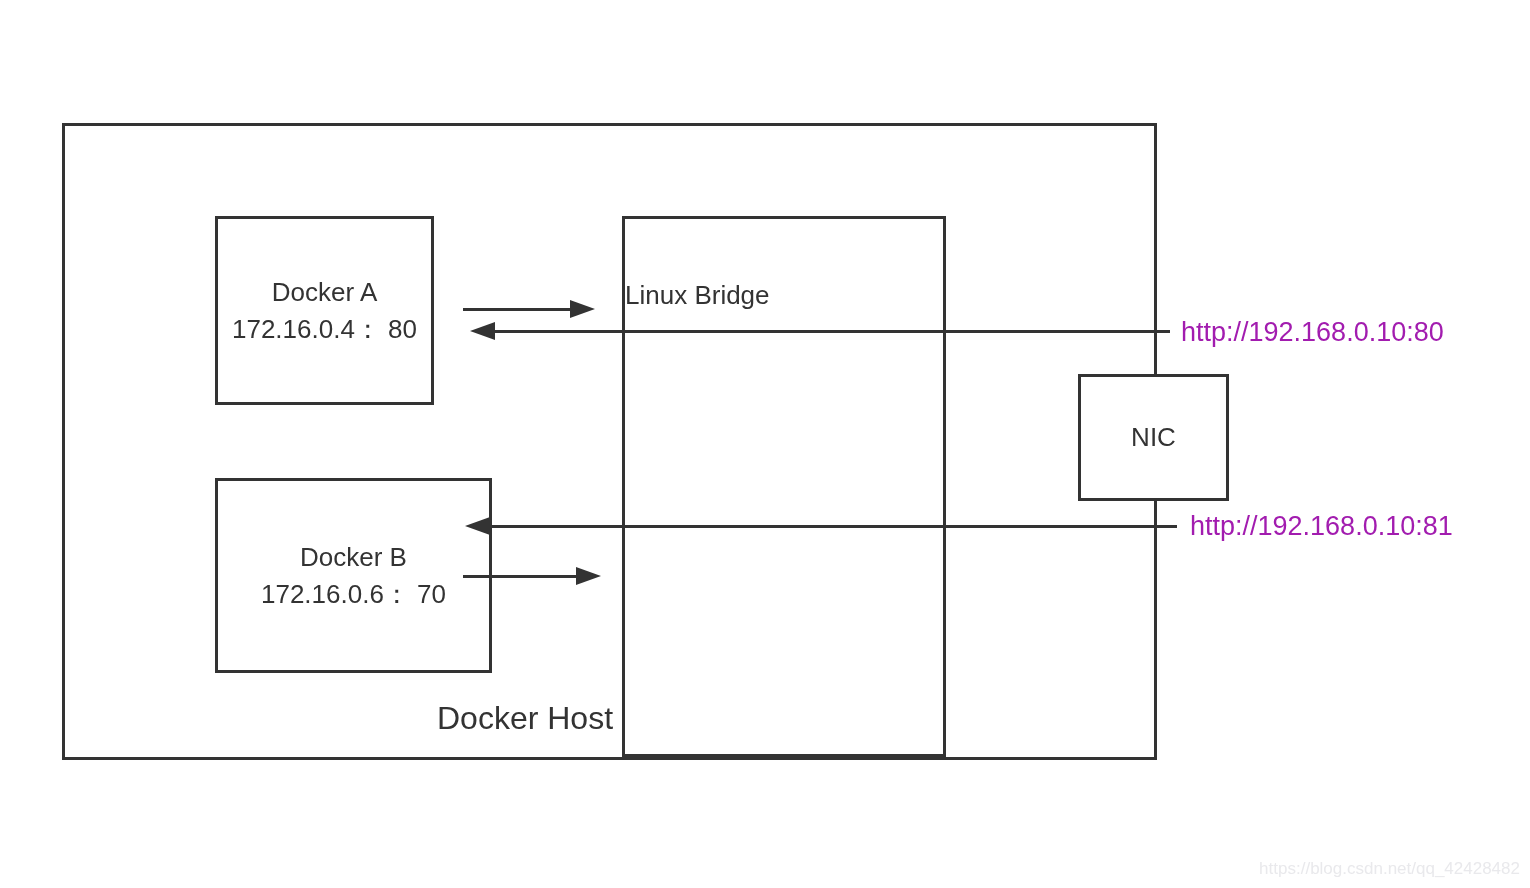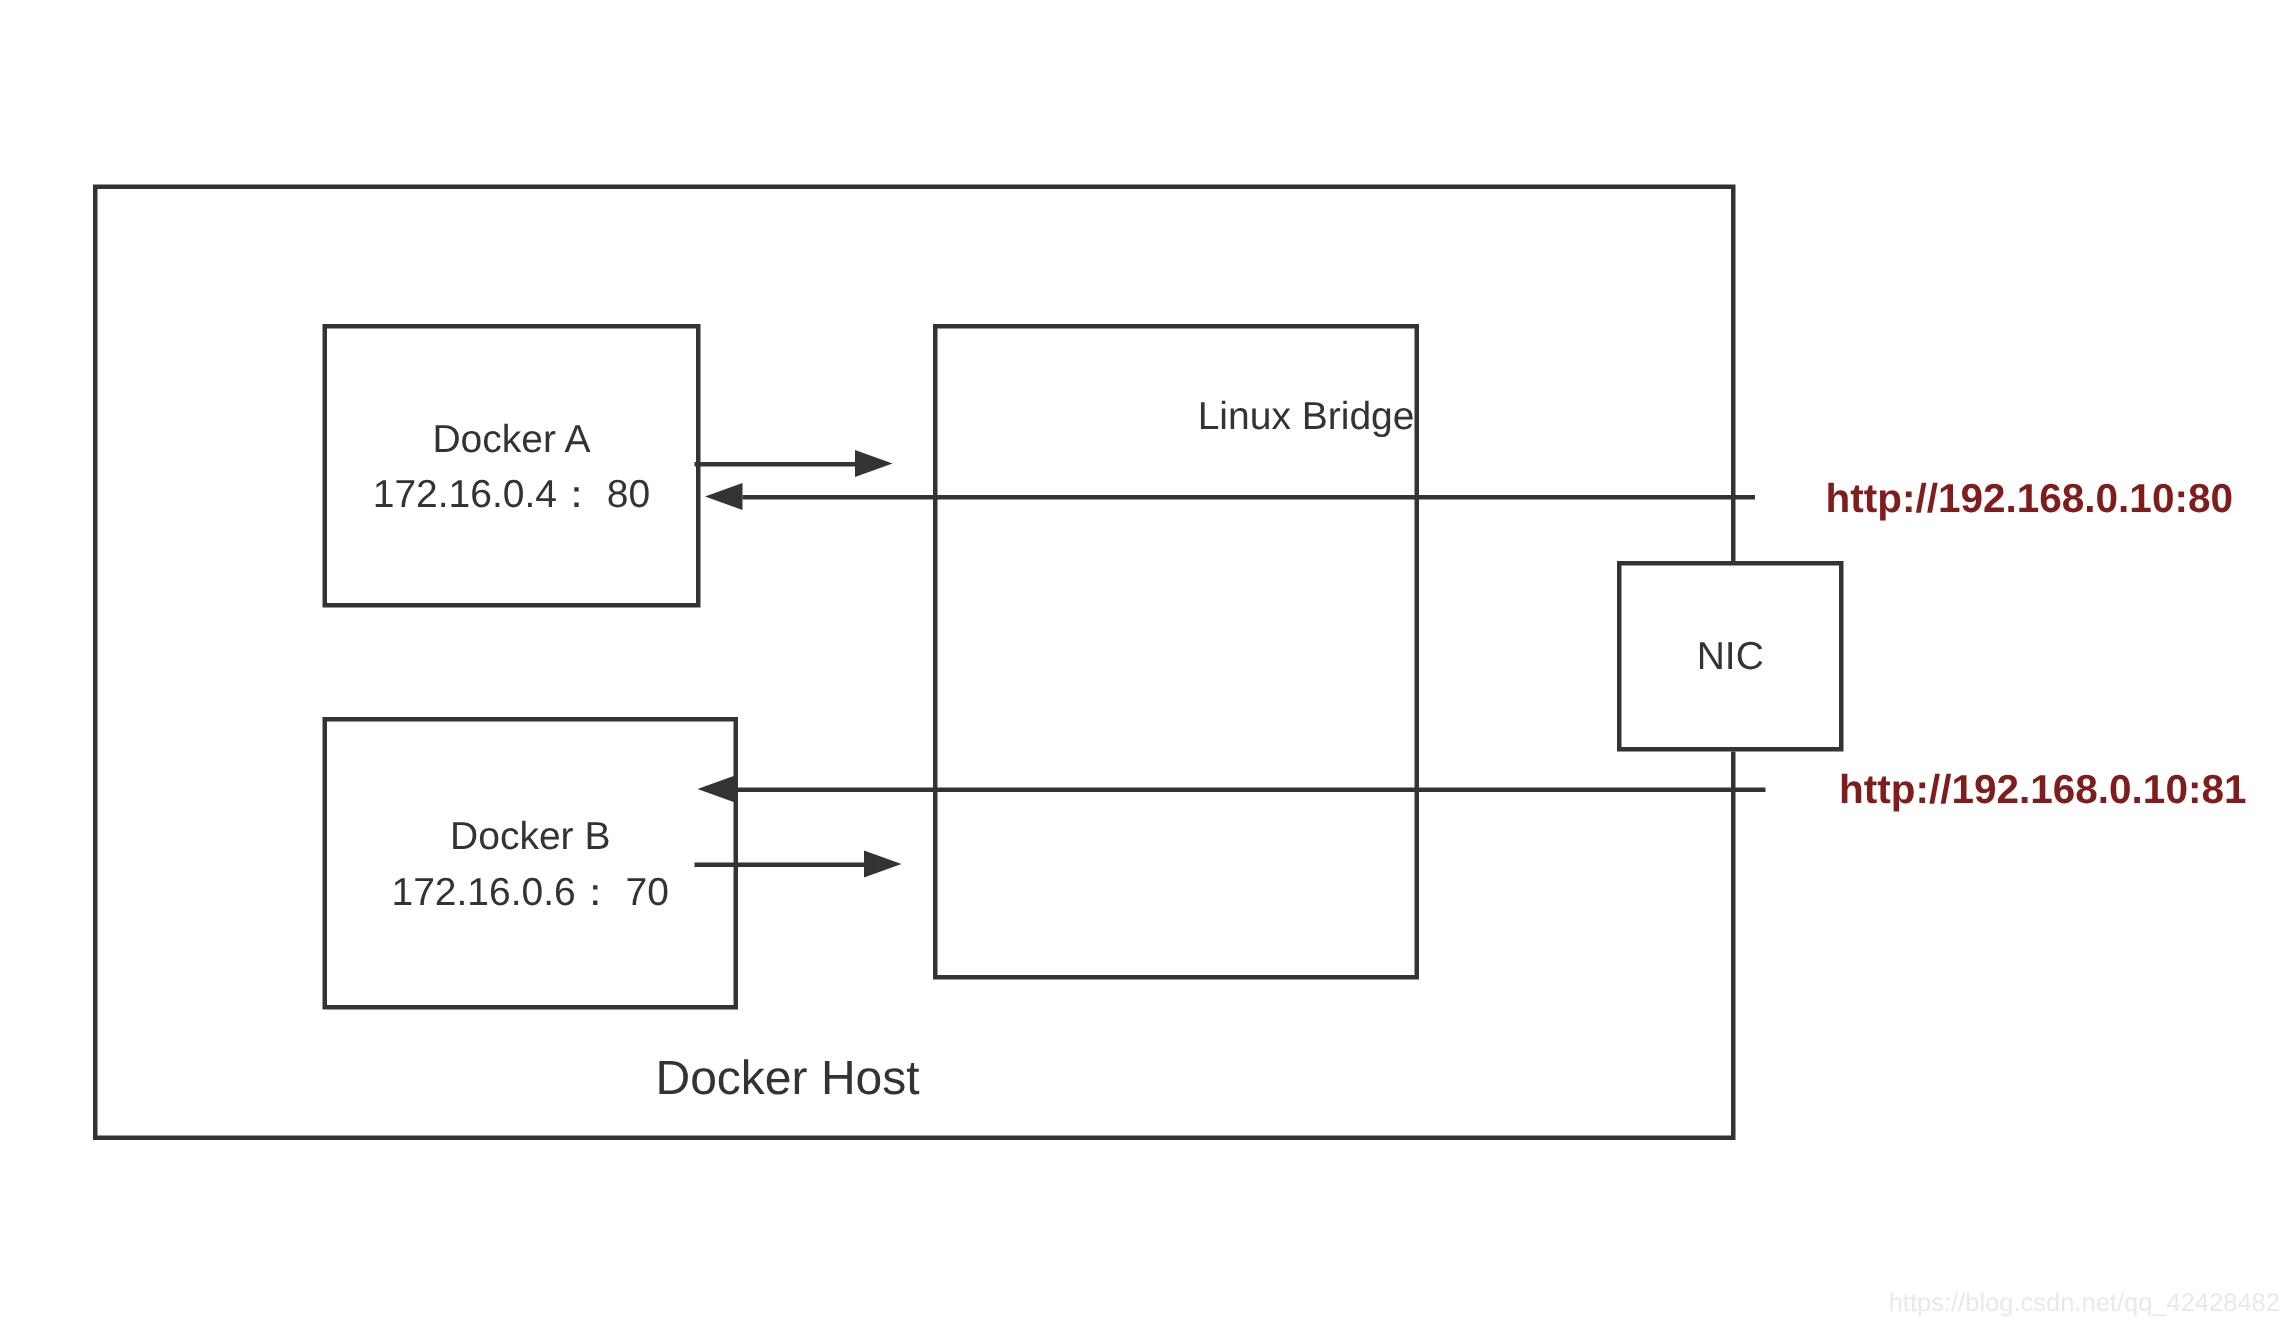--- a/index.html
+++ b/index.html
@@ -25,34 +25,34 @@
     width: 1095px; height: 637px;
     z-index: 1;
   }
   .docker-box {
     display: flex;
     flex-direction: column;
     align-items: center;
     justify-content: center;
     z-index: 2;
   }
-  .docker-a-box { left: 215px; top: 216px; width: 252px; height: 189px; }
+  .docker-a-box { left: 215px; top: 216px; width: 219px; height: 189px; }
   .docker-b-box { left: 215px; top: 478px; width: 277px; height: 195px; }
   .node-title, .node-address {
     font-size: 26px;
     line-height: 37px;
     color: #333333;
     white-space: nowrap;
   }
   .bridge-box {
     left: 622px; top: 216px;
-    width: 324px; height: 437px;
+    width: 324px; height: 541px;
     z-index: 2;
-    text-align: right;
-    padding-top: 40px;
+    text-align: left;
+    padding-top: 58px;
   }
   .bridge-label {
     font-size: 26px;
     line-height: 37px;
     color: #333333;
   }
   .nic-box {
     left: 1078px; top: 374px;
     width: 151px; height: 127px;
     background: #ffffff;
@@ -81,25 +81,24 @@
   }
   .arrow-right { border-left: 25px solid #333333; }
   .arrow-left  { border-right: 25px solid #333333; }
   .ah-a-out { left: 570px; top: 300px; }
   .ah-80    { left: 470px; top: 322px; }
   .ah-81    { left: 465px; top: 517px; }
   .ah-b-out { left: 576px; top: 567px; }
   .url-label {
     position: absolute;
     font-size: 27px;
-    font-weight: 700;
-    color: #7f1d1d;
+    font-weight: 400;
+    color: #a21caf;
     white-space: nowrap;
     z-index: 5;
-    margin-left: 36px;
   }
   .url-80 { left: 1181px; top: 317px; }
   .url-81 { left: 1190px; top: 511px; }
   .host-label {
     position: absolute;
     left: 437px; top: 700px;
     font-size: 32px;
     color: #333333;
     white-space: nowrap;
     z-index: 2;

